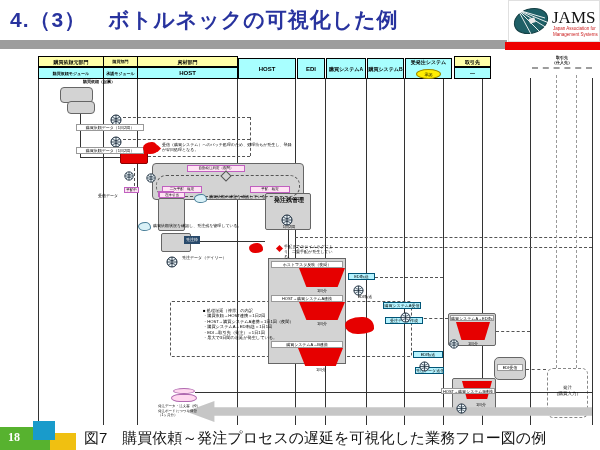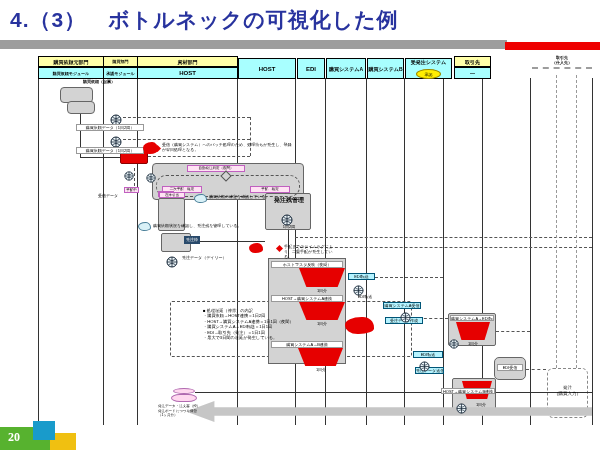--- a/index.html
+++ b/index.html
@@ -48,20 +48,30 @@
 .fyellow{left:50px;top:433px;width:26px;height:17px;background:#f0c011;z-index:5}
 .fcaption{left:84px;top:429px;font-size:15px;color:#111;white-space:nowrap;z-index:7}
 </style>
 </head>
 <body>
 
 <div id="slide">
 
   <div class="ab title">4.（3）　ボトルネックの可視化した例</div>
   <div class="ab graybar"></div>
+  <div class="ab logobox">
+    <svg width="90" height="40" viewBox="0 0 90 40">
+      <ellipse cx="22" cy="20" rx="17" ry="12" fill="#1e5f66" stroke="#143f44" transform="rotate(-18 22 20)"></ellipse>
+      <path d="M9 9 L38 27 M9 9 L36 17 M9 9 L31 31 M9 9 L22 33 M9 9 L40 22" stroke="#fff" stroke-width="0.9" fill="none"></path>
+      <rect x="20" y="17" width="6" height="5" fill="#e8e8e8" transform="rotate(-18 23 19)"></rect>
+      <text x="43" y="22" font-family="Liberation Serif,serif" font-size="17" fill="#111">JAMS</text>
+      <text x="44" y="29" font-size="4.5" fill="#cc2222">Japan Association for</text>
+      <text x="44" y="35" font-size="4.5" fill="#cc2222">Management Systems</text>
+    </svg>
+  </div>
   <div class="ab redbar"></div>
 
   <i class="ab vl" style="left:38px"></i>
   <i class="ab vl" style="left:103px"></i>
   <i class="ab vl" style="left:137px"></i>
   <i class="ab vl" style="left:237px"></i>
   <i class="ab vl" style="left:295px"></i>
   <i class="ab vl" style="left:325px"></i>
   <i class="ab vl" style="left:366px"></i>
   <i class="ab vl" style="left:404px"></i>
@@ -244,17 +254,18 @@
   <div class="ab arrow" style="left:186px;top:401px;width:406px;height:21px"></div>
   <div class="ab pk" style="left:173px;top:388px;width:22px;height:6px;border-radius:50%"></div>
   <div class="ab pk" style="left:171px;top:394px;width:26px;height:8px;border-radius:40%/60%"></div>
   <div class="ab t" style="left:158px;top:404px;width:56px;font-size:3.5px">
     <div>発注データ・注文書（控）</div>
     <div>発注ボードにつづり保管</div>
     <div>（1ヶ月分）</div>
   </div>
 
   <div class="ab fgreen"></div>
-  <div class="ab fpage">20</div>
+  <div class="ab fpage">18</div>
   <div class="ab fblue"></div>
   <div class="ab fyellow"></div>
+  <div class="ab fcaption">図7　購買依頼～発注プロセスの遅延を可視化した業務フロー図の例</div>
 
 </div>
 
 </body></html>

